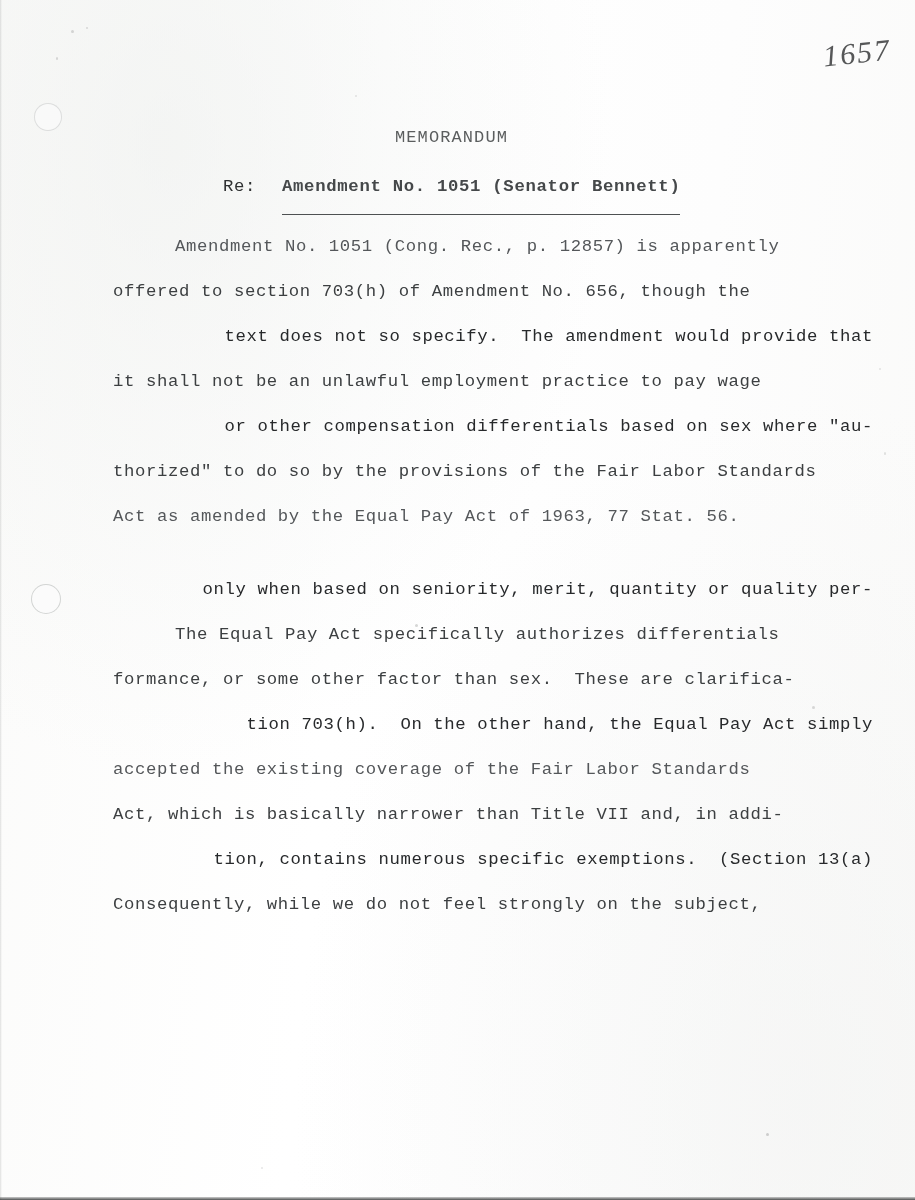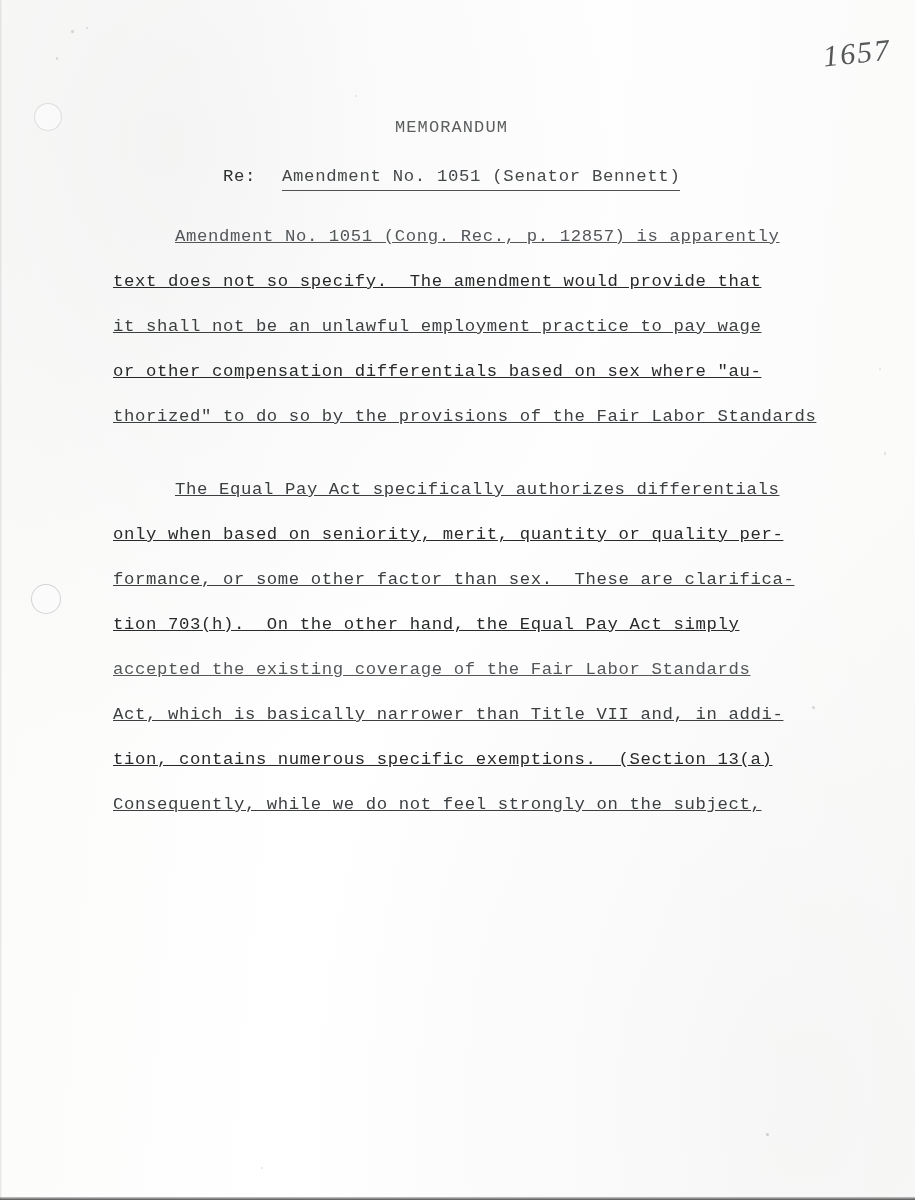--- a/index.html
+++ b/index.html
@@ -86,21 +86,21 @@
     letter-spacing: 2px;
     transform: rotate(-6deg);
     opacity: 0.86;
     white-space: nowrap;
   }
 
   
   #typed-body {
     position: absolute;
     left: 113px;
-    top: 118px;
+    top: 128px;
     width: 760px;
     color: #2d2f30;
     font-size: 17.3px;
     letter-spacing: 0.6px;
   }
 
   .doc-title {
     text-align: left;
     margin-left: 282px;
     font-size: 17px;
@@ -115,48 +115,48 @@
     white-space: nowrap;
     font-size: 17.3px;
   }
   .re-label {
     color: #2f3132;
     letter-spacing: 0.6px;
   }
   .re-subject {
     margin-left: 26px;
     border-bottom: 1.6px solid #4e5152;
-    padding-bottom: 4px;
+    padding-bottom: 18px;
     color: #45484a;
     letter-spacing: 0.7px;
+    font-weight: bold;
   }
 
   .para {
     margin-top: 28px;
   }
   .para:first-of-type {
     margin-top: 34px;
   }
 
   .tline {
     height: 45px;
     line-height: 45px;
     white-space: pre;
     font-size: 17.3px;
     letter-spacing: 0.62px;
     color: #2e3032;
-    text-decoration: underline;
   }
   .tline.indent {
     padding-left: 62px;
   }
   
   .tline.light { color: #54575a; }
   .tline.mid   { color: #3c3f41; }
-  .tline.dark  { color: #27292b; }
+  .tline.dark  { color: #27292b; text-align: right; }
 </style>
 </head>
 <body>
 
 <div id="page">
 
   <div id="paper-texture"></div>
   <div id="scan-edge-left"></div>
 
   <div class="hole-punch" id="hole-punch-top"></div>
@@ -178,29 +178,31 @@
   <div id="typed-body">
 
     <div class="doc-title">MEMORANDUM</div>
 
     <div class="re-line">
       <span class="re-label">Re:</span><span class="re-subject">Amendment No. 1051 (Senator Bennett)</span>
     </div>
 
     <div class="para">
       <div class="tline indent light">Amendment No. 1051 (Cong. Rec., p. 12857) is apparently</div>
+      <div class="tline mid">offered to section 703(h) of Amendment No. 656, though the</div>
       <div class="tline dark">text does not so specify.  The amendment would provide that</div>
       <div class="tline mid">it shall not be an unlawful employment practice to pay wage</div>
       <div class="tline dark">or other compensation differentials based on sex where "au-</div>
       <div class="tline mid">thorized" to do so by the provisions of the Fair Labor Standards</div>
+      <div class="tline light">Act as amended by the Equal Pay Act of 1963, 77 Stat. 56.</div>
     </div>
 
     <div class="para">
+      <div class="tline dark">only when based on seniority, merit, quantity or quality per-</div>
       <div class="tline indent mid">The Equal Pay Act specifically authorizes differentials</div>
-      <div class="tline dark">only when based on seniority, merit, quantity or quality per-</div>
       <div class="tline mid">formance, or some other factor than sex.  These are clarifica-</div>
       <div class="tline dark">tion 703(h).  On the other hand, the Equal Pay Act simply</div>
       <div class="tline light">accepted the existing coverage of the Fair Labor Standards</div>
       <div class="tline mid">Act, which is basically narrower than Title VII and, in addi-</div>
       <div class="tline dark">tion, contains numerous specific exemptions.  (Section 13(a)</div>
       <div class="tline mid">Consequently, while we do not feel strongly on the subject,</div>
     </div>
 
   </div>
 

